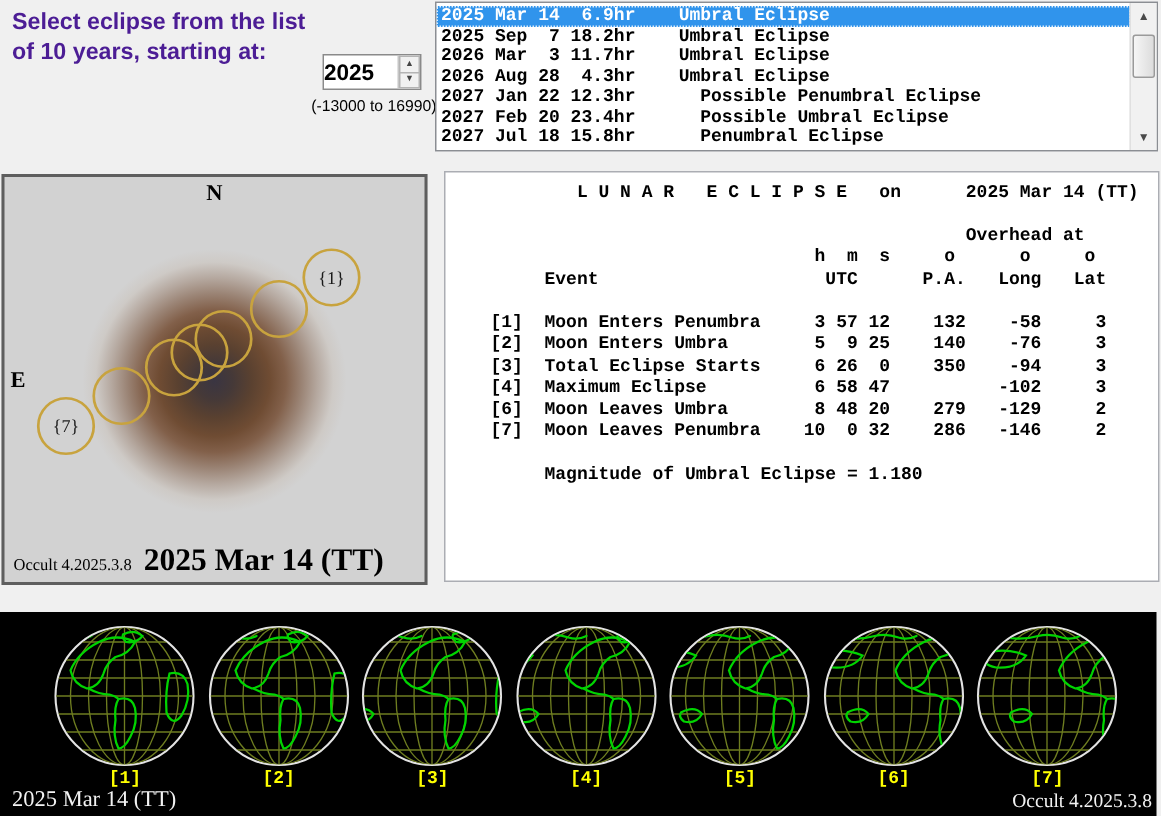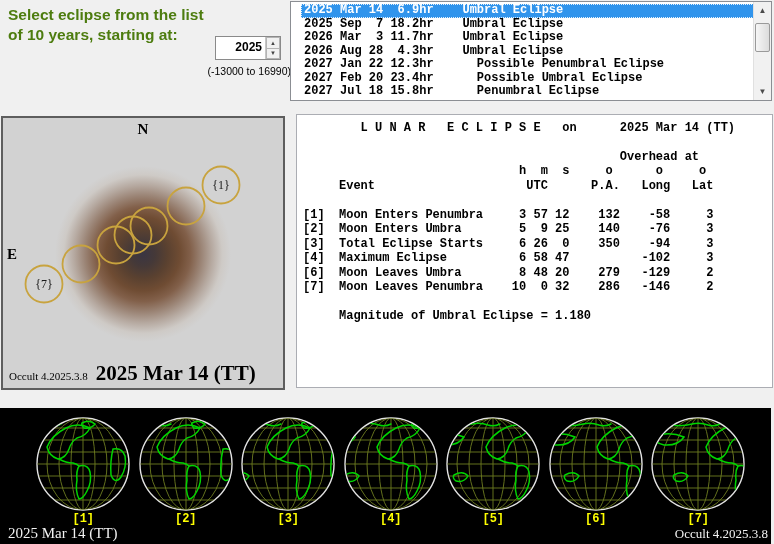--- a/index.html
+++ b/index.html
@@ -4,52 +4,52 @@
 <style>
   html,body{margin:0;padding:0;}
   body{
     width:774px;height:544px;overflow:hidden;position:relative;
     background:#f0f0f0;
     font-family:"Liberation Sans",sans-serif;
   }
   .app{position:absolute;inset:0;}
 
   
-  .instr{position:absolute;left:8px;top:5px;font-weight:bold;font-size:15.5px;line-height:19.5px;color:#4d7c0f;}
+  .instr{position:absolute;left:8px;top:5px;font-weight:bold;font-size:15.5px;line-height:19.5px;color:#4c1d95;}
   .spinner{position:absolute;left:215px;top:36px;width:66px;height:24px;background:#fff;border:1px solid #8a8a8a;display:flex;box-sizing:border-box;}
-  .spin-val{flex:1;font-weight:bold;font-size:12px;text-align:right;padding:3px 3px 0 0;color:#000;}
+  .spin-val{flex:1;font-weight:bold;font-size:15px;padding:3px 3px 0 0;color:#000;}
   .spin-btns{width:14px;display:flex;flex-direction:column;border-left:1px solid #c6c6c6;}
   .spin-btn{flex:1;background:#f1f1f1;border:1px solid #b4b4b4;display:flex;align-items:center;justify-content:center;font-size:6px;color:#444;line-height:1;}
   .spin-btn.up{border-bottom:none;}
   .range-hint{position:absolute;left:160px;top:65px;width:131px;text-align:right;font-size:10.5px;color:#000;}
 
   
   .listbox{position:absolute;left:290px;top:1px;width:482px;height:100px;background:#fff;border:1px solid #8b8e93;box-sizing:border-box;}
-  .lrows{position:absolute;left:0;top:0;right:17px;bottom:0;overflow:hidden;padding-top:2px;margin-left:10px;}
+  .lrows{position:absolute;left:0;top:0;right:17px;bottom:0;overflow:hidden;padding-top:2px;}
   .lrow{white-space:pre;font-family:"Liberation Mono","DejaVu Sans Mono",monospace;font-weight:bold;font-size:12px;line-height:13.5px;padding-left:3px;color:#000;}
   .lrow.sel{background:#3094ec;color:#fff;outline:1px dotted rgba(255,255,255,.85);outline-offset:-1px;}
   .sbar{position:absolute;top:0;right:0;bottom:0;width:17px;background:#f1f1f1;border-left:1px solid #e0e0e0;}
   .sb-arrow{position:absolute;left:0;width:100%;height:16px;display:flex;align-items:center;justify-content:center;font-size:8px;color:#4a4a4a;}
   .sb-arrow.top{top:0;}
   .sb-arrow.bot{bottom:1px;}
   .sb-thumb{position:absolute;left:1px;top:21px;width:13px;height:27px;background:linear-gradient(to right,#f6f6f6,#dcdcdc);border:1px solid #9a9a9a;border-radius:2px;}
 
   
   .diagram{position:absolute;left:1px;top:116px;width:284px;height:274px;background:#d2d2d2;border:2px solid #5e5e5e;box-sizing:border-box;}
   .diagram svg{position:absolute;left:0;top:0;}
   .dia-n{position:absolute;left:0;top:3px;width:100%;text-align:center;font-family:"Liberation Serif","DejaVu Serif",serif;font-weight:bold;font-size:15px;color:#000;}
   .dia-e{position:absolute;left:4px;top:128px;font-family:"Liberation Serif","DejaVu Serif",serif;font-weight:bold;font-size:15px;color:#000;}
   .dia-bottom{position:absolute;left:6px;bottom:2px;display:flex;align-items:baseline;gap:8px;}
   .dia-credit{font-family:"Liberation Serif","DejaVu Serif",serif;font-size:11px;color:#000;}
   .dia-title{font-family:"Liberation Serif","DejaVu Serif",serif;font-weight:bold;font-size:21px;color:#000;}
   .moonlbl{font-family:"Liberation Serif","DejaVu Serif",serif;font-size:12px;fill:#1a1a1a;}
 
   
   .details{position:absolute;left:296px;top:114px;width:477px;height:274px;background:#fff;border:1px solid #abadb3;box-sizing:border-box;}
-  .dlines{padding:6px 0 0 6px;}
+  .dlines{padding:6px 0 0 6px;margin-left:24px;}
   .dline{white-space:pre;font-family:"Liberation Mono","DejaVu Sans Mono",monospace;font-weight:bold;font-size:12px;line-height:14.45px;color:#000;min-height:14.45px;}
 
   
   .strip{position:absolute;left:0;top:408px;width:771px;height:136px;background:#000;}
   .gcells{position:absolute;left:32px;top:0;display:flex;}
   .gcell{width:102.5px;flex:none;display:flex;flex-direction:column;align-items:center;}
   .gcell svg{margin-top:6px;display:block;}
   .glabel{margin-top:-1px;font-family:"Liberation Mono","DejaVu Sans Mono",monospace;font-weight:bold;font-size:12px;line-height:12px;color:#ffff00;}
   .strip-date{position:absolute;left:8px;bottom:2px;font-family:"Liberation Serif","DejaVu Serif",serif;font-size:15px;color:#f2f2f2;}
   .strip-credit{position:absolute;right:3px;bottom:2px;font-family:"Liberation Serif","DejaVu Serif",serif;font-size:13px;color:#f2f2f2;}

